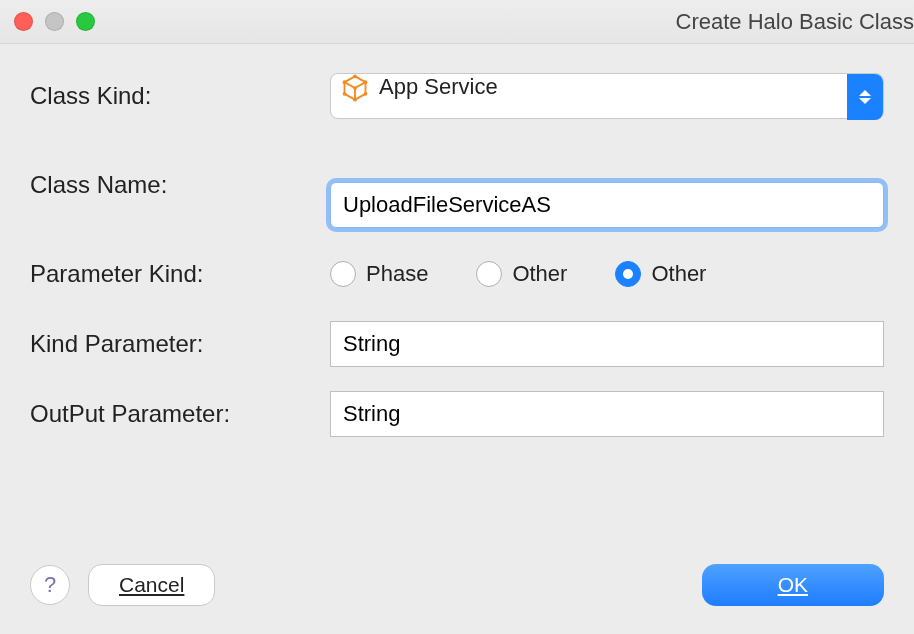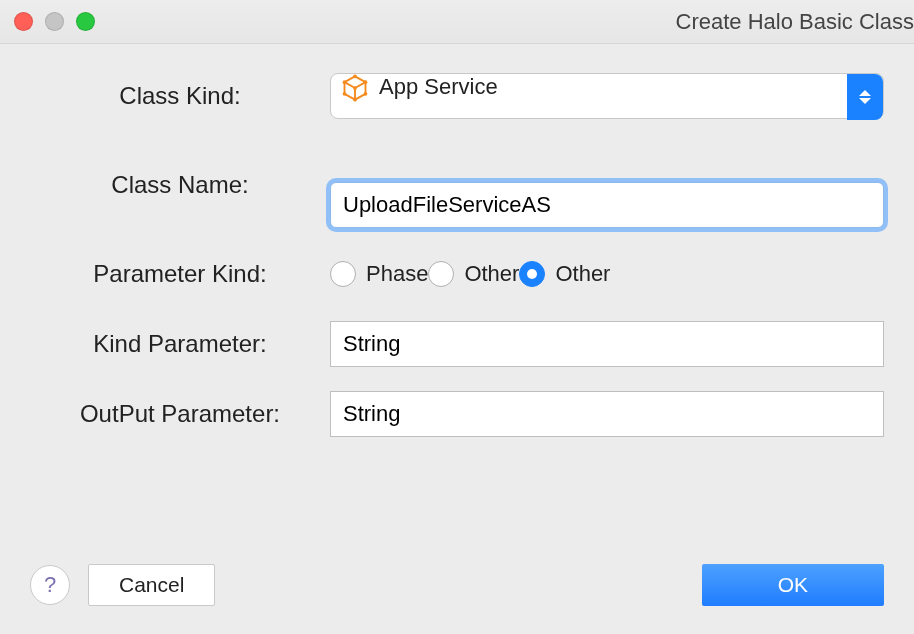--- a/index.html
+++ b/index.html
@@ -28,21 +28,21 @@
     .tl-max{ background:#28c840;}
     .title {
       position:absolute; left:0; right:0; text-align:right;
       font-size: 22px; color:#444; font-weight:400;
       pointer-events:none;
     }
     .form {
       padding: 28px 30px 0 30px;
     }
     .row { display:flex; align-items:center; margin-bottom: 22px; min-height:48px; }
-    .label { width: 300px; font-size:24px; color:#222;text-align:center; }
+    .label { width: 300px; font-size:24px; color:#222; }
     .ctrl { flex:1; }
 
     .combo {
       display:flex; 
       height:46px;
       background:#fff;
       border:1px solid #c9c9c9;
       border-radius:8px;
       padding:0 0 0 10px;
       position:relative;
@@ -59,38 +59,38 @@
     .chev .up{ border-bottom:6px solid #fff;}
     .chev .down{ border-top:6px solid #fff;}
 
     .textinput {
       width:100%; height:46px; font-size:22px; padding:0 12px;
       border:1px solid #bfbfbf; background:#fff; outline:none;
       font-family:inherit;
     }
     .focused { box-shadow:0 0 0 4px rgba(97,168,255,0.65); border-color:#8db9ea; border-radius:6px;margin-top:40px; }
 
-    .radiogrp { display:flex; }
+    .radiogrp { display:flex; gap:48px; }
     .radio { display:flex; align-items:center; gap:10px; font-size:22px; }
     .rbox { width:26px;height:26px;border-radius:50%; border:1.5px solid #b0b0b0; background:#fff; position:relative;}
     .rbox.sel{ background:#1a82ff; border-color:#1a82ff;}
     .rbox.sel::after{content:"";position:absolute;top:50%;left:50%;width:10px;height:10px;background:#fff;border-radius:50%;transform:translate(-50%,-50%);}
 
     .footer {
       position:absolute; bottom:28px; left:30px; right:30px;
       display:flex; align-items:center;
     }
     .help {
       width:40px;height:40px;border-radius:50%;border:1px solid #c9c9c9;
       background:#fff;display:flex;align-items:center;justify-content:center;
       color:#7b6fb1;font-size:22px;margin-right:18px;
     }
     .btn {
-      height:42px; font-size:21px; border-radius:2px; padding:0 30px;
-      border:1px solid #c9c9c9; background:#fff; color:#222;
+      height:42px; font-size:21px; border-radius:14px; padding:0 30px;
+      border:1px solid #c9c9c9; background:#fff; color:#222;text-decoration:underline;
     }
     .btn.primary{
       background:linear-gradient(#4ea1ff,#1f7dff); color:#fff; border:none;
       padding:0 76px;
     }
     .spacer{flex:1;}
 
     .cube-icon svg{display:block;}
   </style>
 </head>

